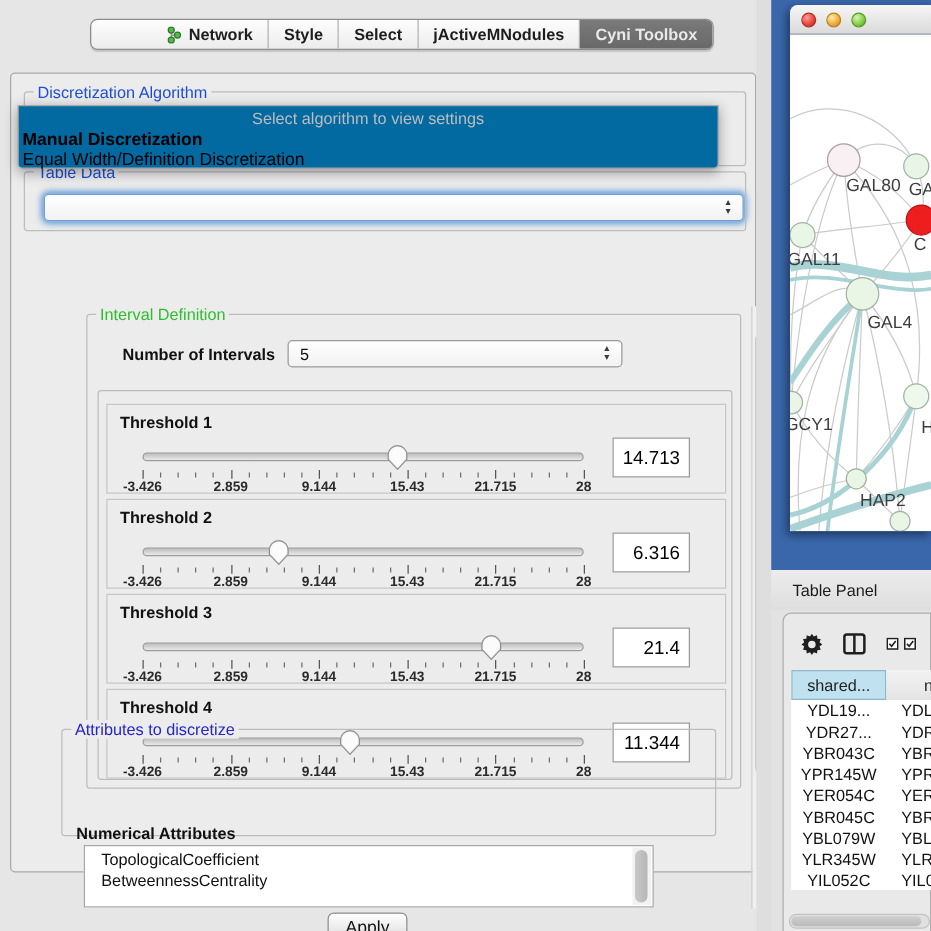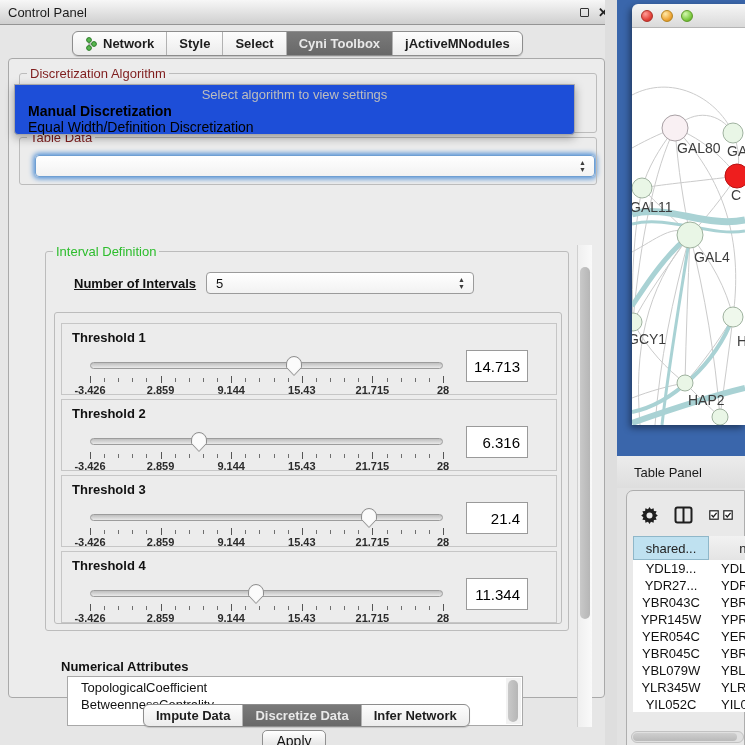--- a/index.html
+++ b/index.html
@@ -1,18 +1,18 @@
 <!DOCTYPE html>
 <html><head>
 <meta charset="utf-8">
 <style>
   * { margin:0; padding:0; box-sizing:border-box; }
   html,body { width:745px; height:745px; overflow:hidden; background:#e2e2e2;
     font-family:"Liberation Sans", sans-serif; font-size:13px; color:#111; }
-  .abs { position:absolute;text-decoration:underline; }
+  .abs { position:absolute; }
 
   
   #control-panel { position:absolute; left:0; top:0; width:617px; height:745px; background:#e6e6e6; }
   #cp-titlebar { position:absolute; left:0; top:0; width:617px; height:25px;
     background:linear-gradient(#f7f7f7,#cfcfcf); border-bottom:1px solid #949494;
     display:flex; align-items:center; padding:0 8px; }
   #cp-title { font-size:13px; color:#1a1a1a; }
   .titlebar-btns { position:absolute; right:8px; top:0; height:25px; display:flex; align-items:center; gap:9px; }
   .float-box { width:9px; height:9px; border:1.5px solid #333; border-radius:1px; }
   .close-x { font-size:13px; font-weight:bold; color:#222; line-height:1; }
@@ -28,43 +28,43 @@
   .seg.selected { background:linear-gradient(#7a7a7a,#686868); color:#e9e9e9; }
   .net-icon { width:13px; height:14px; display:inline-block; }
 
   
   #tab-content { position:absolute; left:8px; top:58px; width:597px; height:640px;
     background:#ececec; border:1px solid #a9a9a9; border-radius:4px; }
 
   .groupbox { position:absolute; border:1px solid #bcbcbc; border-radius:3px; }
   .group-title { position:absolute; top:-8px; left:7px; padding:0 3px; background:#ececec;
     font-size:13px; line-height:15px; }
-  .gt-black { color:#7f1d1d; } .gt-green { color:#2dbd2d; } .gt-blue { color:#2525cc; }
+  .gt-black { color:#1d4ed8; } .gt-green { color:#2dbd2d; } .gt-blue { color:#2525cc; }
 
   .combo { position:absolute; height:22px; background:linear-gradient(#ffffff,#f2f2f2);
     border:1px solid #9b9b9b; border-radius:4px; display:flex; align-items:center;
     padding:0 22px 0 9px; font-size:13px; color:#111; }
   .combo-arrows { position:absolute; right:7px; top:3px; width:9px; display:flex;
     flex-direction:column; align-items:center; line-height:7px; }
   .combo-arrows span { font-size:7px; color:#3c3c3c; }
 
   
   #algo-combo { left:26px; top:96px; width:560px; box-shadow:0 0 5px 2px #5a96d8; border-color:#6f9fd2; }
 
   
   #algo-popup { position:absolute; left:14px; top:84px; width:561px; height:51px;
-    background:#1d4ed8; border:1px solid #a8a8a8; border-radius:0 0 4px 4px;
+    background:#0369a1; border:1px solid #a8a8a8; border-radius:0 0 4px 4px;
     box-shadow:0 3px 10px rgba(0,0,0,.35); z-index:20; }
   #algo-popup .hint { height:18px; display:flex; align-items:center; justify-content:center;
     color:#bdbdbd; font-size:13px; }
-  #algo-popup .opt { height:16px; display:flex; align-items:center; padding-left:13px; font-size:14px; color:#000; }
+  #algo-popup .opt { height:16px; display:flex; align-items:center; padding-left:3px; font-size:14px; color:#000; }
   #algo-popup .opt.bold { font-weight:bold; }
 
   
-  #scroll-pane { position:absolute; left:32px; top:186px; width:551px; height:482px; }
+  #scroll-pane { position:absolute; left:56px; top:186px; width:551px; height:482px; }
   .vscrollbar { position:absolute; background:linear-gradient(90deg,#efefef,#fafafa);
     border-left:1px solid #d0d0d0; }
   .vthumb { position:absolute; left:2px; width:10px; border-radius:6px;
     background:linear-gradient(90deg,#c9c9c9,#b6b6b6); }
 
   
   .tpanel { position:absolute; left:6px; width:496px; height:72px;
     background:#ececec; border:1px solid #c6c6c6; }
   .tpanel-label { position:absolute; left:10px; top:6px; font-weight:bold; font-size:13px; }
   .slider-area { position:absolute; left:28px; top:30px; width:353px; height:40px; }
@@ -134,52 +134,45 @@
   #hscroll .hthumb { position:absolute; left:1px; top:1px; width:104px; height:8px;
     border-radius:5px; background:linear-gradient(#cfcfcf,#b9b9b9); }
 
   svg { display:block; }
 </style>
 </head>
 <body>
 
 <div id="control-panel">
 
-  <div id="cp-titlebar">
-    <span id="cp-title">Control Panel</span>
-    <span class="titlebar-btns">
-      <span class="float-box"></span>
-      <span class="close-x">✕</span>
-    </span>
-  </div>
-
-  <div class="seg-group" style="left:72px; top:31px;">
+
+  <div class="seg-group" style="left:72px; top:15px;padding-left:48px;">
     <div class="seg">
       <span class="net-icon">
         <svg width="13" height="14" viewBox="0 0 13 14">
           <line x1="4" y1="3" x2="4" y2="11" stroke="#8a8a8a" stroke-width="1"></line>
           <line x1="4" y1="7" x2="9" y2="7" stroke="#8a8a8a" stroke-width="1"></line>
           <circle cx="4" cy="3" r="2.4" fill="#57b84f" stroke="#2e7a2a"></circle>
           <circle cx="9" cy="7" r="2.4" fill="#57b84f" stroke="#2e7a2a"></circle>
           <circle cx="4" cy="11" r="2.4" fill="#57b84f" stroke="#2e7a2a"></circle>
         </svg>
       </span>
       <span>Network</span>
     </div>
     <div class="seg">
       <span>Style</span>
       </div>
     <div class="seg">
       <span>Select</span>
       </div>
+    <div class="seg">
+      <span>jActiveMNodules</span>
+      </div>
     <div class="seg selected">
       <span>Cyni Toolbox</span>
-      </div>
-    <div class="seg">
-      <span>jActiveMNodules</span>
       </div>
   </div>
 
   <div id="tab-content">
 
     <div class="groupbox" style="left:10px; top:14px; width:578px; height:60px;">
       <span class="group-title gt-black">Discretization Algorithm</span>
     </div>
 
     <div class="combo" id="algo-combo">
@@ -409,45 +402,37 @@
             <div class="value-box">11.344</div>
           </div>
         </div>
       </div>
 
       <div class="vscrollbar" style="right:0; top:0; width:15px; height:482px;">
         <div class="vthumb" style="top:22px; height:352px;"></div>
       </div>
     </div>
 
+    <div class="groupbox" style="left:40px; top:524px; width:524px; height:86px;">
+      <span class="group-title gt-blue">Attributes to discretize</span>
+    </div>
     <span id="num-attr-label">Numerical Attributes</span>
     <div id="attr-list">
       <div class="list-inner">
           <div class="list-item">TopologicalCoefficient</div>
           <div class="list-item">BetweennessCentrality</div>
         </div>
       <div id="attr-scroll">
           <div class="vthumb"></div>
         </div>
     </div>
 
     <button id="apply-btn">Apply</button>
   </div>
 
-  <div class="seg-group" style="left:143px; top:704px; height:23px;">
-    <div class="seg">
-      <span>Impute Data</span>
-      </div>
-    <div class="seg selected">
-      <span>Discretize Data</span>
-      </div>
-    <div class="seg">
-      <span>Infer Network</span>
-      </div>
-  </div>
 
   <div id="algo-popup">
     <div class="hint">Select algorithm to view settings</div>
     <div class="opt bold">Manual Discretization</div>
     <div class="opt">Equal Width/Definition Discretization</div>
   </div>
 </div>
 
 <div id="right-gap"></div>
 <div id="splitter-handle"></div>

